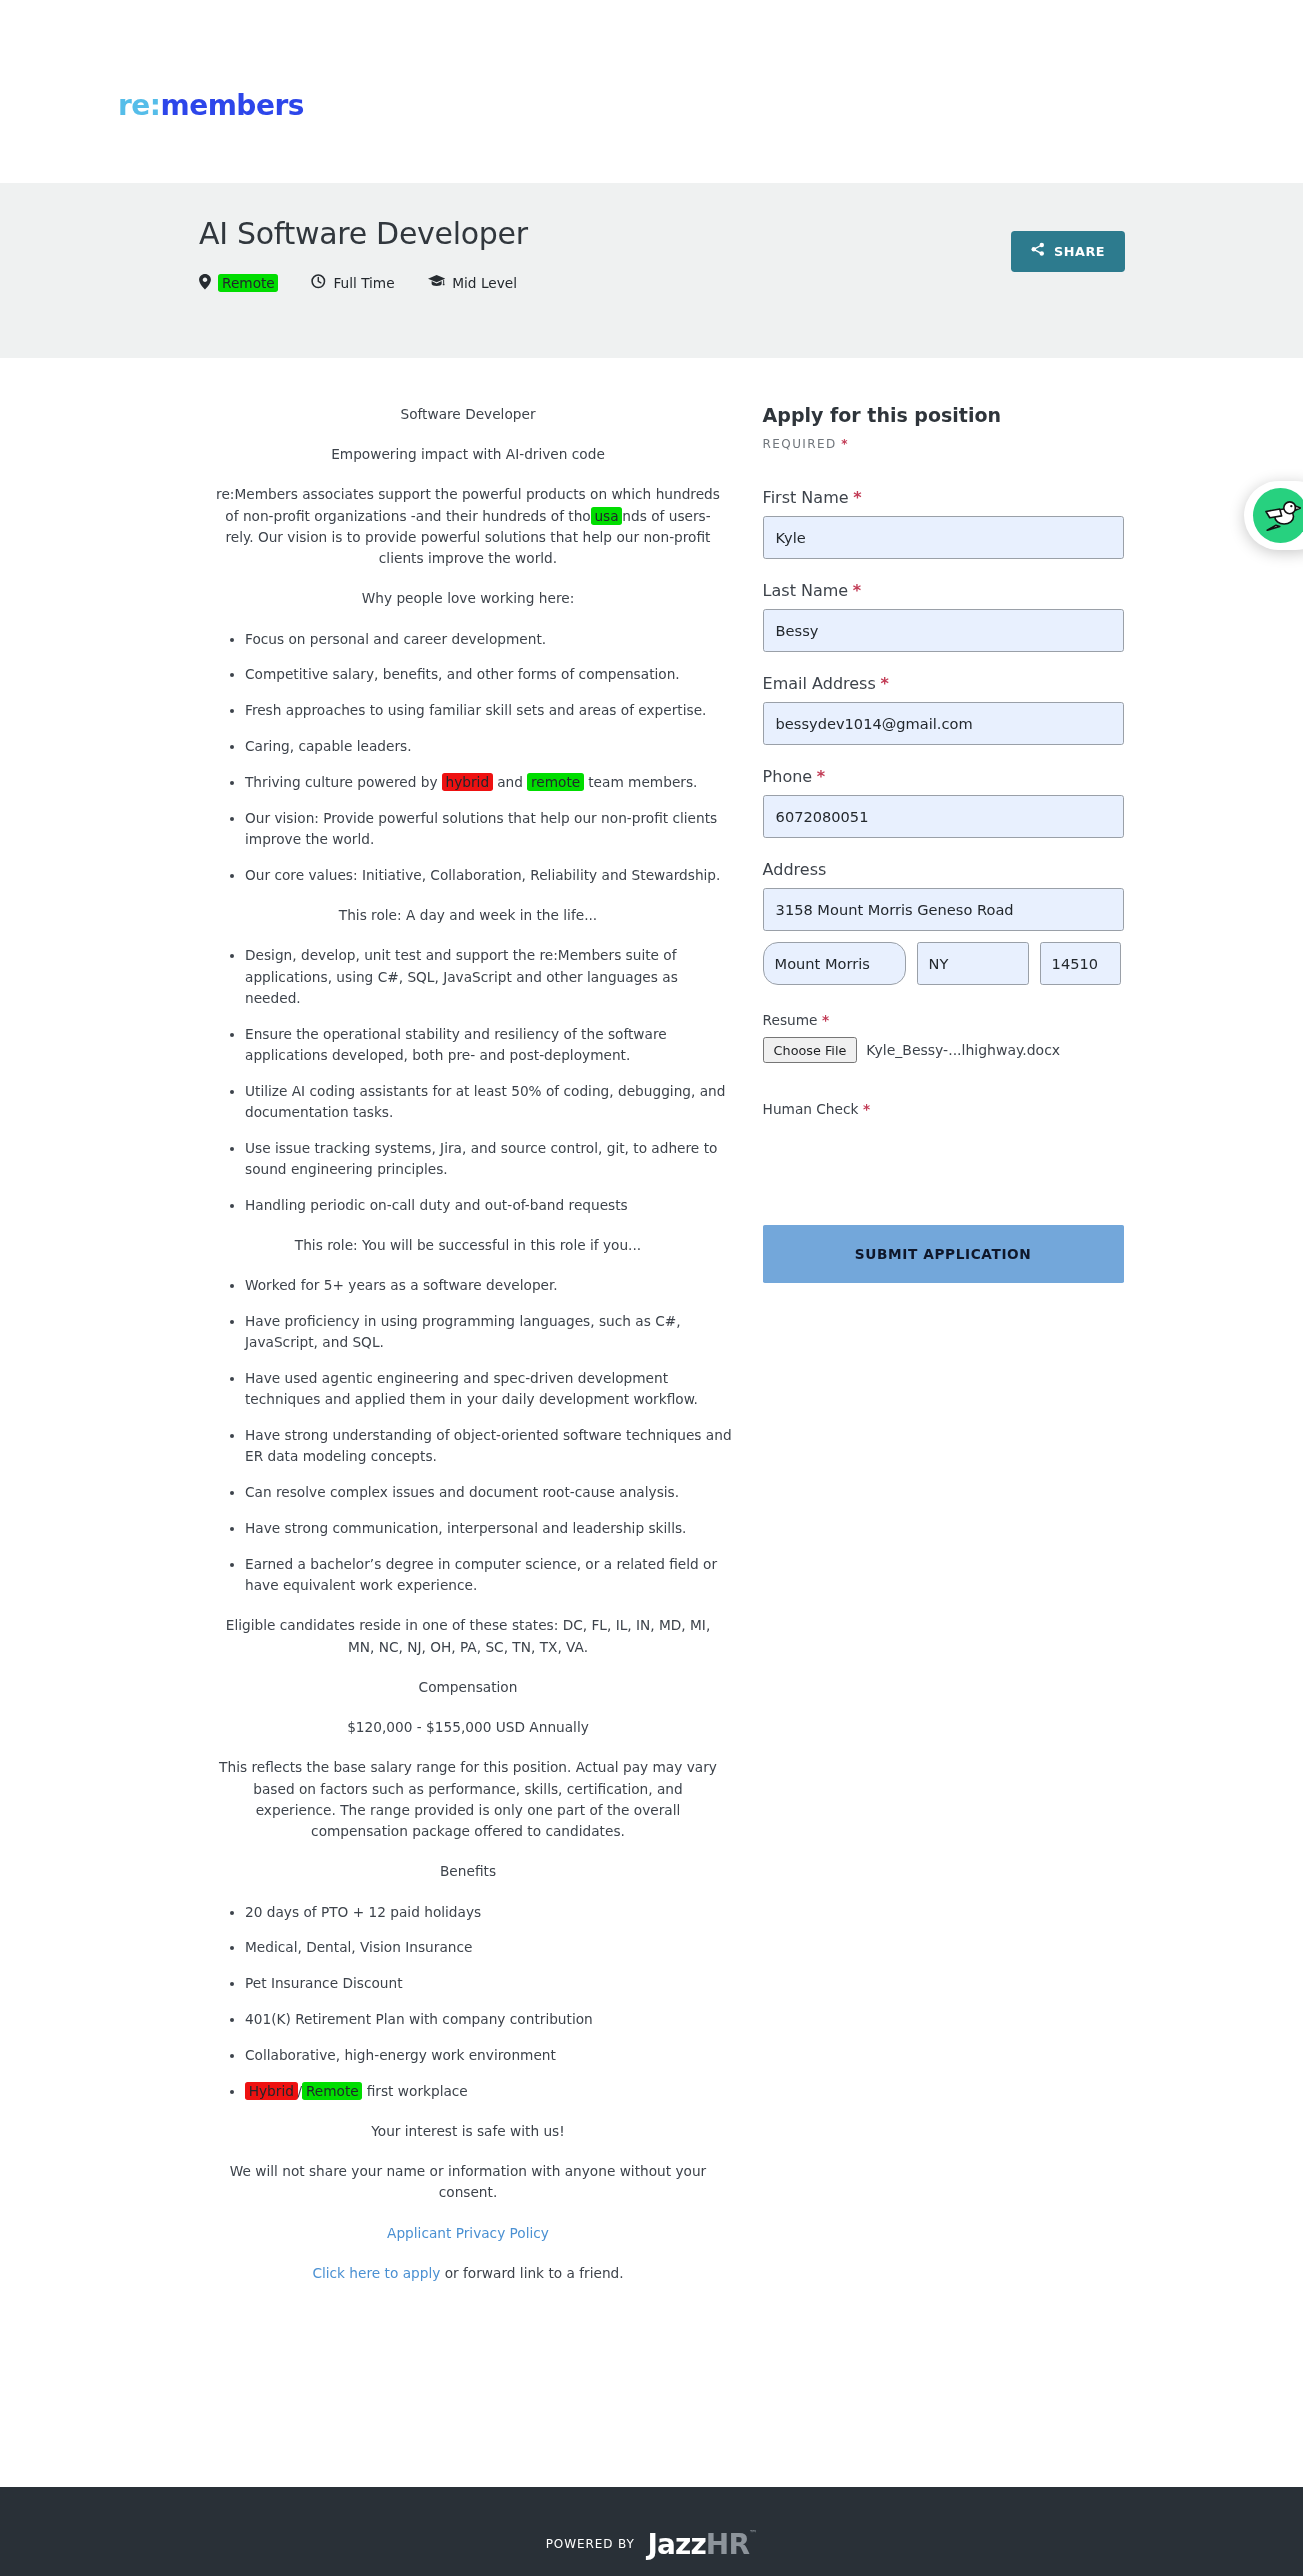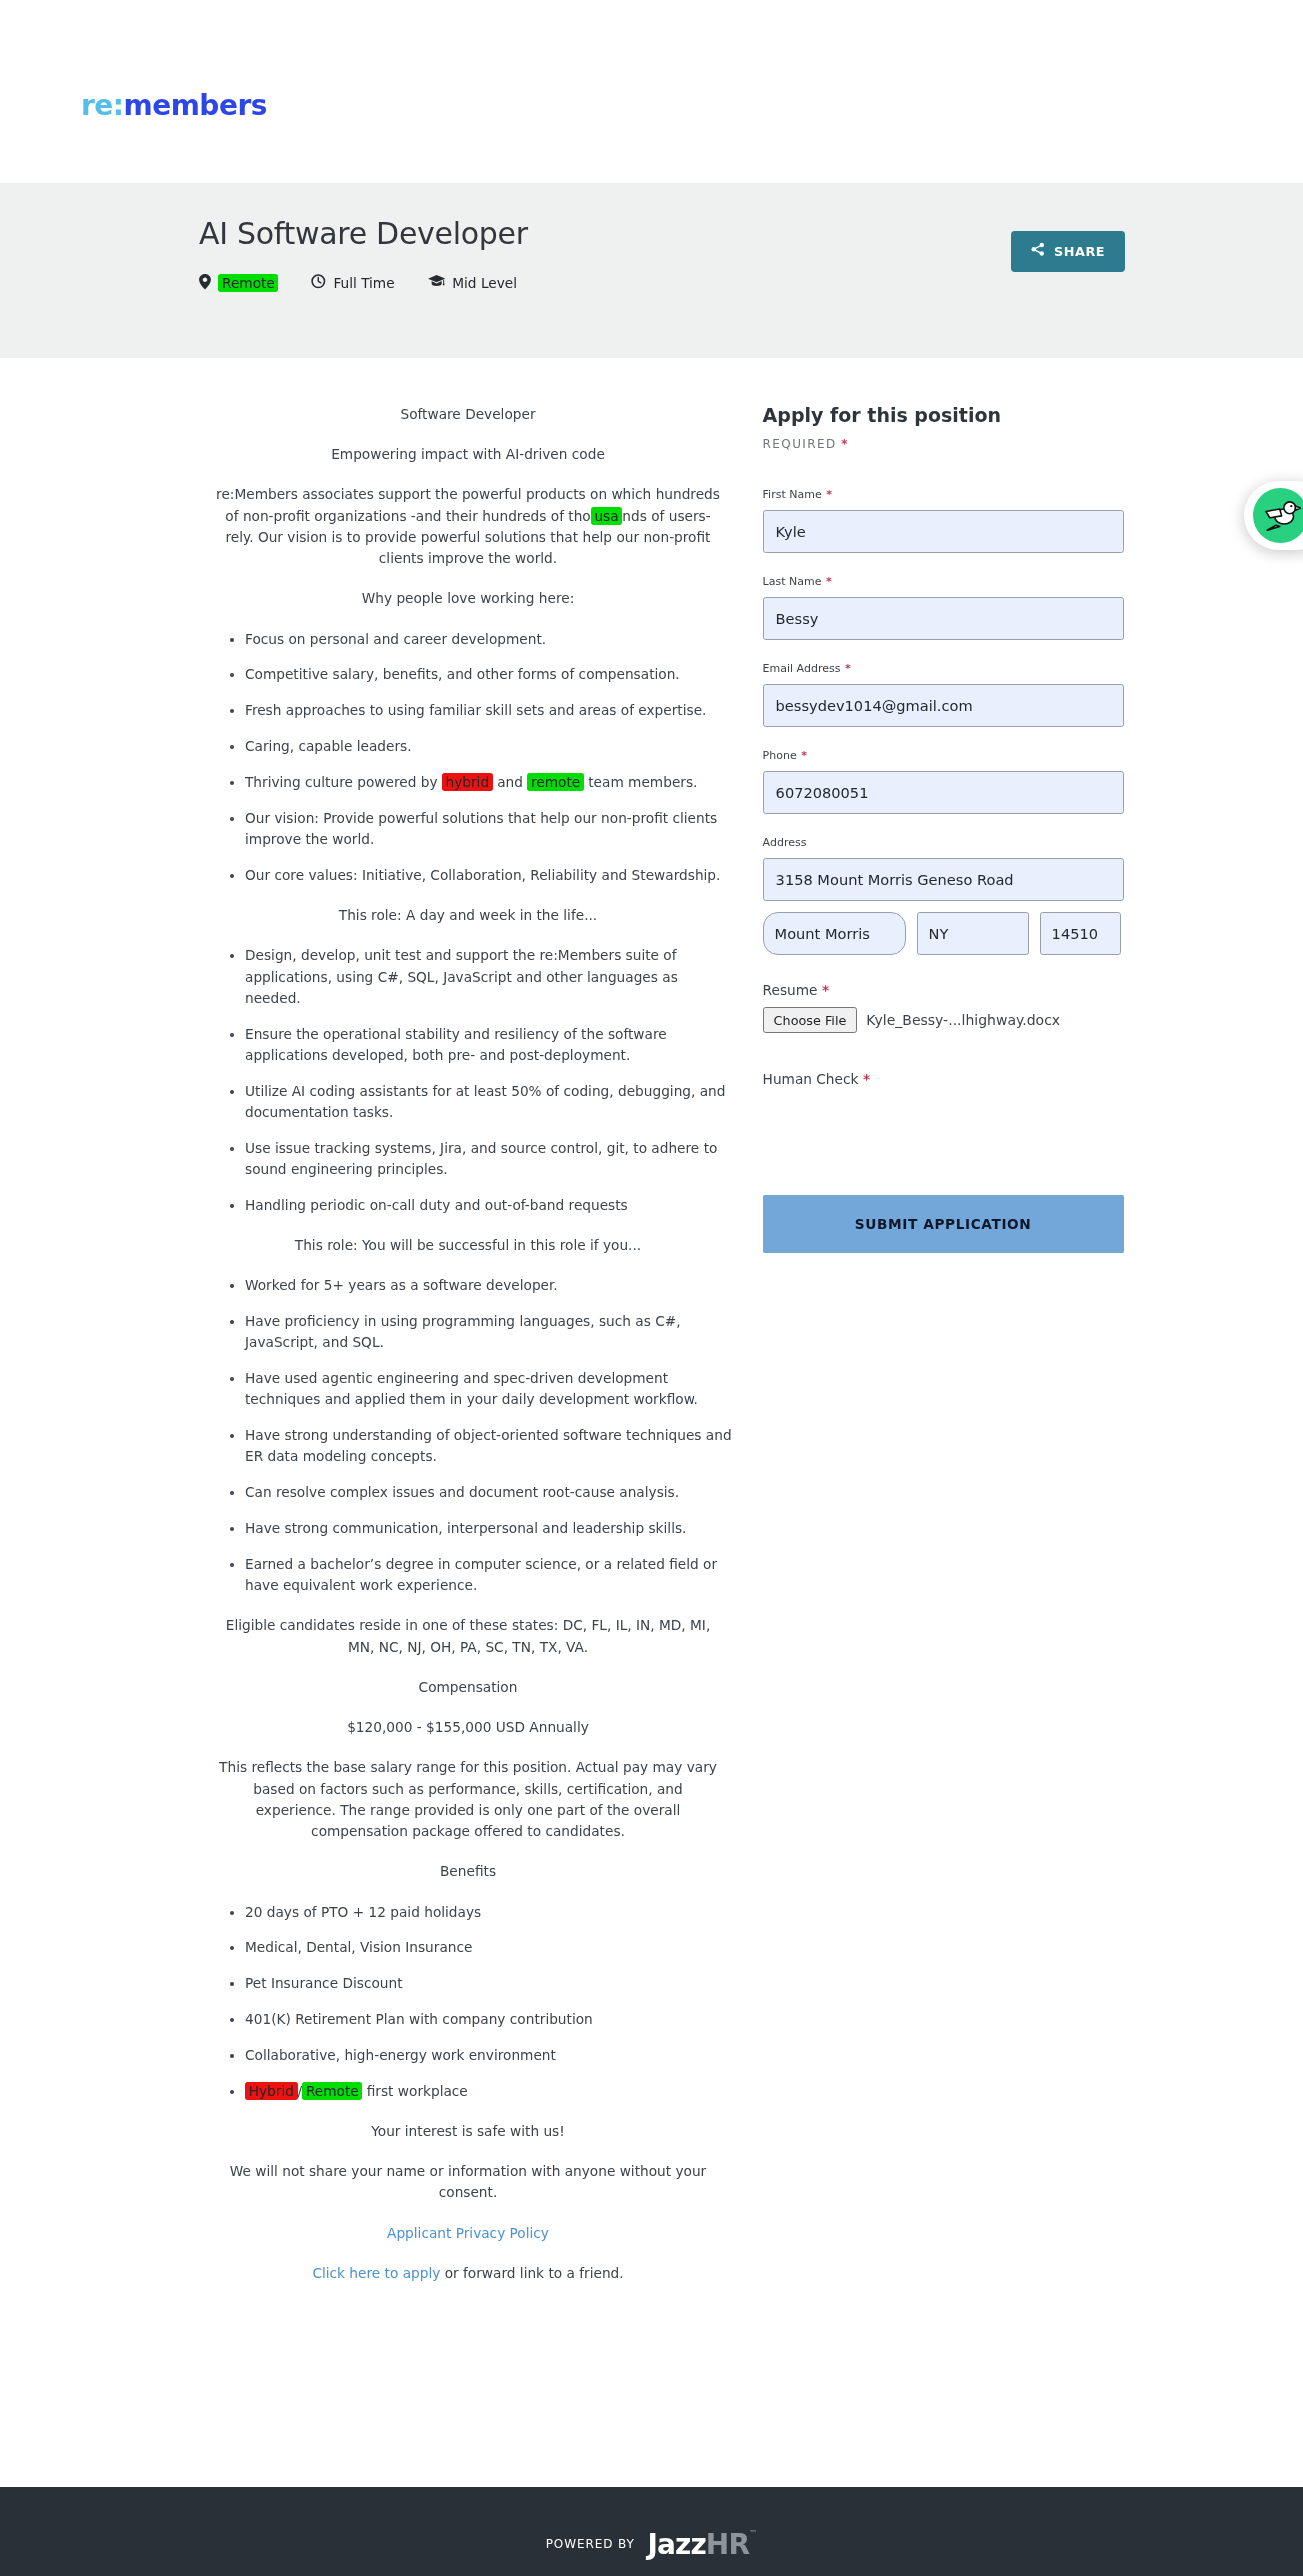--- a/index.html
+++ b/index.html
@@ -1,21 +1,21 @@
 <!DOCTYPE html>
 <html style="font-size:14.6px"><head>
 <meta charset="utf-8">
 <style>
   html,body{margin:0;padding:0;background:#ffffff;}
   body{font-family:"DejaVu Sans","Liberation Sans",sans-serif;}
   .page{position:relative;width:1303px;min-height:2576px;background:#fff;overflow:hidden;}
 
   
   .topbar{height:183px;}
-  .logo{padding:89px 0 0 81px;font-size:28px;font-weight:bold;letter-spacing:-0.5px;cursor:pointer;display:inline-block;}
+  .logo{padding:89px 0 0 118px;font-size:28px;font-weight:bold;letter-spacing:-0.5px;cursor:pointer;display:inline-block;}
   .logo-re{color:#55bde9;font-weight:600;}
   .logo-members{color:#2d46ea;}
 
   
   .job-header{background:#eff1f1;height:175px;box-sizing:border-box;padding:33px 178px 0 199px;display:flex;justify-content:space-between;align-items:flex-start;}
   .job-title{font-size:30px;font-weight:500;color:#31373d;margin:0 0 23px;letter-spacing:-0.3px;}
   .meta-row{display:flex;gap:33px;font-size:13.7px;color:#23282d;align-items:center;}
   .meta-item{display:flex;align-items:center;gap:7.3px;}
   .share-btn{margin-top:14.6px;height:41px;padding:0 20px;background:#2d7b8e;color:#fff;font-weight:bold;font-size:12.8px;letter-spacing:0.5px;border:none;border-radius:3.7px;display:flex;align-items:center;gap:9px;cursor:pointer;font-family:inherit;}
 
@@ -32,21 +32,21 @@
   .left-col li{margin-bottom:14.6px;}
   .link{color:#4a90d2;text-decoration:none;cursor:pointer;}
 
   
   .right-col{width:361px;font-size:13.7px;color:#3d434b;}
   .form-title{font-size:19px;font-weight:bold;color:#2f353b;margin:0 0 11px;}
   .required-note{font-size:12px;color:#70767c;letter-spacing:1.4px;margin:0 0 37px;}
   .asterisk{color:#c23b55;margin-left:4.6px;font-weight:bold;}
   .field{margin-bottom:22px;}
   .field-tight{margin-bottom:11px;}
-  .field label{display:block;margin-bottom:9px;font-size:11px;color:#3d434b;}
+  .field label{display:block;margin-bottom:9px;font-size:16px;color:#3d434b;}
   .text-input{display:block;width:100%;height:43px;box-sizing:border-box;background:#e8f0fe;border:0.9px solid #9aa0a8;border-radius:2.7px;padding:0 12px;font-size:14.6px;color:#23282d;font-family:inherit;}
   .csz-row{display:flex;gap:11px;margin-bottom:27px;}
   .csz-city{width:143px;border-radius:15px;}
   .csz-state{width:112px;}
   .csz-zip{width:81px;}
   .csz-row .text-input{padding:0 11px;}
   .resume-note{margin:0 0 7.3px;line-height:1.5;}
   .file-row{display:flex;align-items:center;gap:9px;margin-bottom:38px;}
   .choose-file-btn{background:#f0f0f0;border:0.9px solid #767676;border-radius:2.7px;padding:4.6px 10px;font-size:12.8px;color:#1c1e21;font-family:inherit;cursor:pointer;white-space:nowrap;}
   .file-name{font-size:14px;color:#3d434b;}

